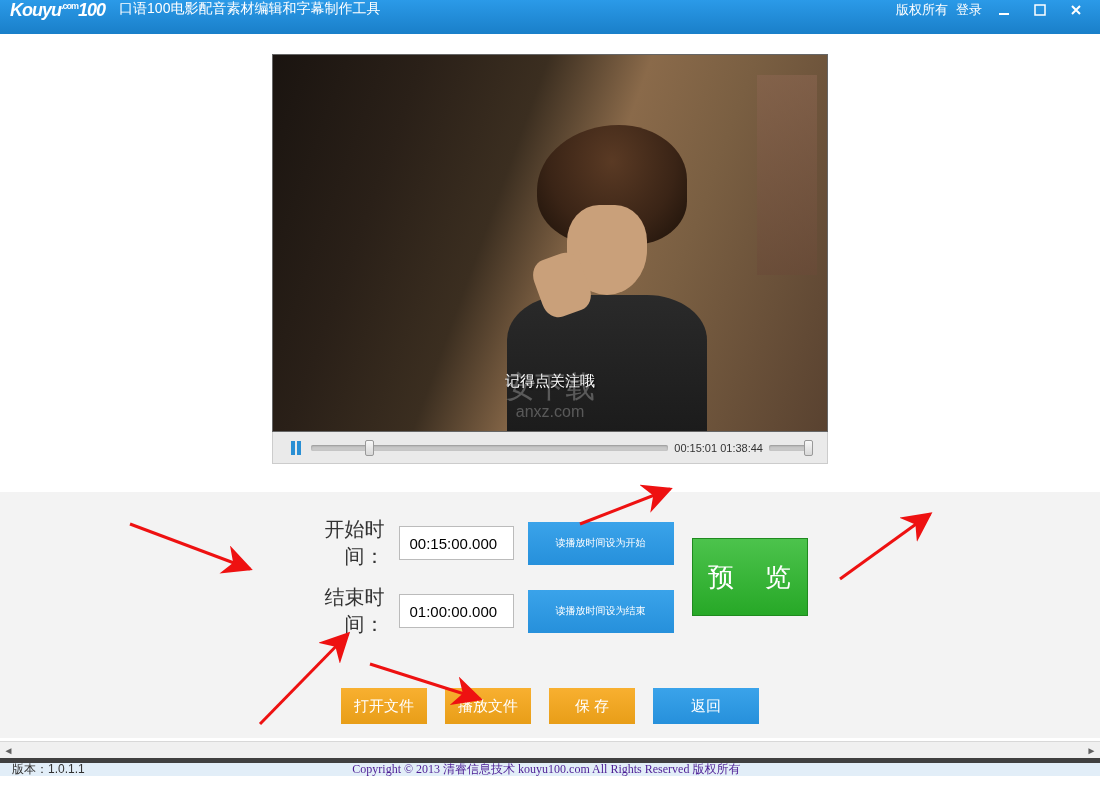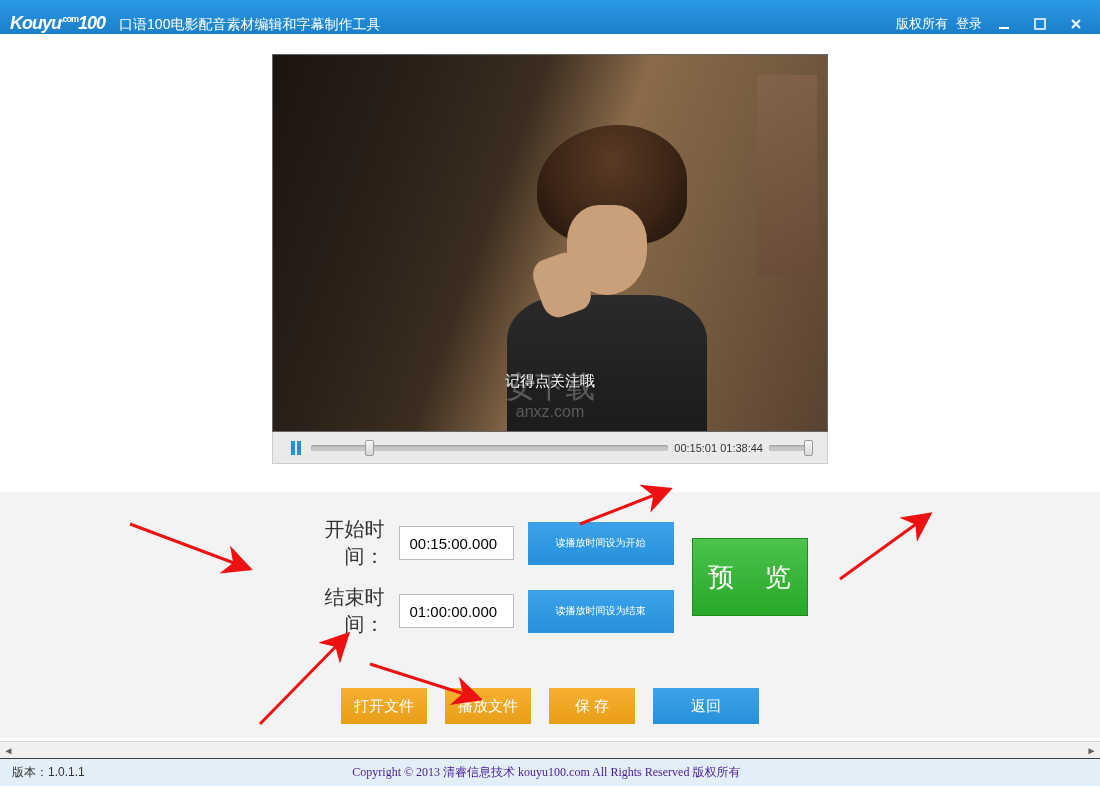--- a/index.html
+++ b/index.html
@@ -1,18 +1,18 @@
 <!DOCTYPE html>
 <html><head>
   <meta charset="utf-8">
   <style>
     * { margin: 0; padding: 0; box-sizing: border-box; }
     body { font-family: "Microsoft YaHei", Arial, sans-serif; background: #fff; width: 1100px; height: 800px; overflow: hidden; position: relative; }
     
-    .titlebar { height: 34px; background: linear-gradient(to bottom, #2b9ae8, #1a7fc9); display: flex; align-items: flex-end; padding: 0 10px; color: #fff; }
+    .titlebar { height: 34px; background: linear-gradient(to bottom, #2b9ae8, #1a7fc9); display: flex; align-items: flex-start; padding: 0 10px; color: #fff; }
     .logo { font-weight: bold; font-size: 18px; font-style: italic; letter-spacing: -1px; }
     .logo .com { font-size: 9px; font-style: normal; vertical-align: super; }
     .app-title { margin-left: 14px; font-size: 14px; }
     .titlebar-right { margin-left: auto; display: flex; align-items: center; gap: 8px; font-size: 13px; }
     .titlebar-link { cursor: pointer; }
     .win-btn { width: 28px; height: 20px; display: flex; align-items: center; justify-content: center; cursor: pointer; }
     .win-btn svg { fill: #fff; }
     
     .content { position: relative; height: 724px; overflow: hidden; }
     
@@ -47,21 +47,21 @@
     .edit-grid { display: flex; align-items: center; justify-content: center; gap: 18px; }
     
     .action-row { display: flex; justify-content: center; gap: 18px; margin-top: 50px; }
     .orange-btn { background: linear-gradient(to bottom, #f8b030, #e89e18); color: #fff; border: none; width: 86px; height: 36px; font-size: 15px; cursor: pointer; }
     .return-btn { background: linear-gradient(to bottom, #3aa3ea, #2690db); color: #fff; border: none; width: 106px; height: 36px; font-size: 15px; cursor: pointer; }
     
     .hscroll { position: absolute; left: 0; right: 0; bottom: 0; height: 17px; background: #f0f0f0; border-top: 1px solid #d8d8d8; display: flex; align-items: center; }
     .scroll-arrow { width: 17px; height: 17px; display: flex; align-items: center; justify-content: center; color: #606060; font-size: 10px; cursor: pointer; }
     .scroll-track { flex: 1; }
     
-    .footer { height: 28px; background: #e2eef8; border-top: 1px solid #404040; display: flex; align-items: center; padding: 0 12px; font-size: 12px; }
+    .footer { height: 18px; background: #e2eef8; border-top: 5px solid #404040; display: flex; align-items: center; padding: 0 12px; font-size: 12px; }
     .version { color: #333; }
     .copyright { margin: 0 auto; color: #4c1d95; font-family: "SimSun", serif; transform: translateX(-40px); }
     
     .arrow-overlay { position: absolute; pointer-events: none; }
   </style>
 </head>
 <body>
 
 <div class="titlebar">
   <span class="logo">

